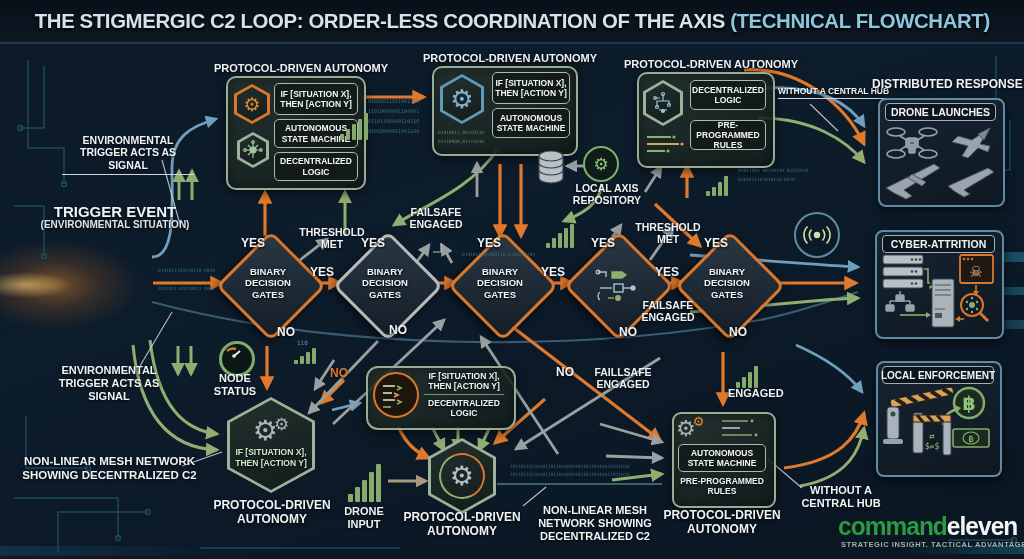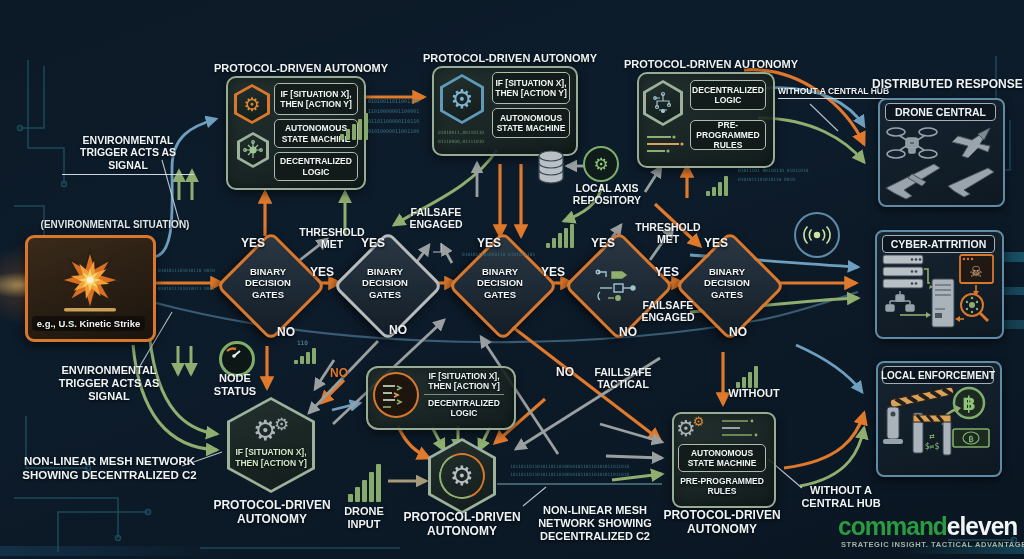--- a/index.html
+++ b/index.html
@@ -60,20 +60,23 @@
 <div class="stage">
 
   <div class="glow" style="left:-30px;top:240px;width:170px;height:90px;background:radial-gradient(closest-side,rgba(245,150,50,.45),rgba(230,120,40,.18),transparent);"></div>
   <div class="glow" style="left:-20px;top:272px;width:90px;height:26px;background:radial-gradient(closest-side,rgba(255,210,120,.6),transparent);"></div>
   <div class="glow" style="left:930px;top:252px;width:94px;height:10px;background:linear-gradient(90deg,transparent,rgba(45,165,195,.4));"></div>
   <div class="glow" style="left:945px;top:287px;width:79px;height:8px;background:linear-gradient(90deg,transparent,rgba(45,165,195,.35));"></div>
   <div class="glow" style="left:925px;top:320px;width:99px;height:9px;background:linear-gradient(90deg,transparent,rgba(45,165,195,.3));"></div>
   <div class="glow" style="left:900px;top:545px;width:124px;height:9px;background:linear-gradient(90deg,transparent,rgba(45,165,195,.3));"></div>
   <div class="glow" style="left:0;top:546px;width:220px;height:10px;background:linear-gradient(90deg,rgba(30,90,130,.35),transparent);"></div>
 
+  <div class="title-bar">
+    <div class="title-text"><span>THE STIGMERGIC C2 LOOP: ORDER-LESS COORDINATION OF THE AXIS </span><span class="title-suffix">(TECHNICAL FLOWCHART)</span></div>
+  </div>
 
   <svg class="abs" style="left:0;top:0;" width="1024" height="559" viewBox="0 0 1024 559">
     <defs>
       <marker id="mO" viewBox="0 0 10 10" refX="8" refY="5" markerWidth="4.6" markerHeight="4.6" orient="auto">
           <path d="M0 0L10 5L0 10z" fill="#e0792c"></path>
         </marker>
       <marker id="mG" viewBox="0 0 10 10" refX="8" refY="5" markerWidth="4.6" markerHeight="4.6" orient="auto">
           <path d="M0 0L10 5L0 10z" fill="#8fae6f"></path>
         </marker>
       <marker id="mB" viewBox="0 0 10 10" refX="8" refY="5" markerWidth="4.6" markerHeight="4.6" orient="auto">
@@ -192,32 +195,23 @@
       <path d="M182 466 L222 452"></path>
       <path d="M523 506 L546 487"></path>
       <path d="M768 459 L802 488"></path>
       <path d="M810 104 L838 131"></path>
       <path d="M433 252 H441 V243"></path>
     </g>
   </svg>
 
   <div class="lbl" style="left:62px;top:134px;width:132px;font-size:10.5px;border-bottom:1.5px solid #cfd8dd;padding-bottom:3px;">ENVIRONMENTAL TRIGGER ACTS AS SIGNAL</div>
 
+  <div class="lbl" style="left:30px;top:203px;width:170px;font-size:15px;">TRIGGER EVENT</div>
   <div class="lbl" style="left:30px;top:219px;width:170px;font-size:10px;font-weight:bold;color:#dbe4e9;">(ENVIRONMENTAL SITUATION)</div>
 
-  <div class="abs" style="left:25px;top:235px;width:125px;height:101px;border:3px solid #d9772c;border-radius:9px;background:linear-gradient(160deg,#3a2a1a,#1b140d);box-shadow:0 4px 12px rgba(0,0,0,.6);">
-    <svg style="position:absolute;left:24px;top:2px;" width="76" height="76" viewBox="-38 -38 76 76">
-      <polygon points="30,0 12,5 21.2,21.2 5,12 0,30 -5,12 -21.2,21.2 -12,5 -30,0 -12,-5 -21.2,-21.2 -5,-12 0,-30 5,-12 21.2,-21.2 12,-5" fill="#d96f22" stroke="#2b2015" stroke-width="2" transform="translate(0,2)"></polygon>
-      <polygon points="19.5,0 7.8,3.3 13.8,13.8 3.3,7.8 0,19.5 -3.3,7.8 -13.8,13.8 -7.8,3.3 -19.5,0 -7.8,-3.3 -13.8,-13.8 -3.3,-7.8 0,-19.5 3.3,-7.8 13.8,-13.8 7.8,-3.3" fill="#f2a138" transform="translate(0,2) rotate(12)"></polygon>
-      <polygon points="11,0 4.4,1.9 7.8,7.8 1.9,4.4 0,11 -1.9,4.4 -7.8,7.8 -4.4,1.9 -11,0 -4.4,-1.9 -7.8,-7.8 -1.9,-4.4 0,-11 1.9,-4.4 7.8,-7.8 4.4,-1.9" fill="#f8d36a" transform="translate(0,2)"></polygon>
-      <circle cx="0" cy="2" r="3.4" fill="#fdf2cf"></circle>
-      <rect x="-26" y="30" width="52" height="3.4" rx="1.6" fill="#caa05a"></rect>
-    </svg>
-    <div class="lbl" style="left:4px;top:78px;width:113px;font-size:9.5px;background:rgba(16,12,8,.78);border-radius:4px;padding:2px 0;">e.g., U.S. Kinetic Strike</div>
-  </div>
 
   <div class="lbl" style="left:44px;top:364px;width:130px;font-size:11px;">ENVIRONMENTAL TRIGGER ACTS AS SIGNAL</div>
   <div class="lbl" style="left:22px;top:455px;width:175px;font-size:11.5px;">NON-LINEAR MESH NETWORK SHOWING DECENTRALIZED C2</div>
 
   <div class="bin" style="left:158px;top:268px;font-size:4.5px;">0101011101010110 0010</div>
   <div class="bin" style="left:158px;top:286px;font-size:4.5px;">0101011101010011 0001</div>
 
   <div class="lbl" style="left:214px;top:62px;width:160px;font-size:11px;white-space:nowrap;">PROTOCOL-DRIVEN AUTONOMY</div>
   <div class="panel" style="left:226px;top:76px;width:136px;height:110px;"></div>
   <div class="hex" style="left:234px;top:84px;width:36px;height:40px;">
@@ -327,21 +321,21 @@
   <div class="yn" style="left:381px;top:323px;">NO</div>
   <div class="yn" style="left:548px;top:365px;">NO</div>
   <div class="yn" style="left:611px;top:325px;">NO</div>
   <div class="yn" style="left:721px;top:325px;">NO</div>
   <div class="yn" style="left:322px;top:366px;color:#e0792c;">NO</div>
 
   <div class="lbl" style="left:296px;top:226px;width:72px;font-size:10.5px;">THRESHOLD MET</div>
   <div class="lbl" style="left:632px;top:221px;width:72px;font-size:10.5px;">THRESHOLD MET</div>
   <div class="lbl" style="left:401px;top:206px;width:70px;font-size:10.5px;">FAILSAFE ENGAGED</div>
   <div class="lbl" style="left:632px;top:299px;width:72px;font-size:10.5px;">FAILSAFE ENGAGED</div>
-  <div class="lbl" style="left:584px;top:366px;width:78px;font-size:10.5px;">FAILLSAFE TACTICAL</div>
+  <div class="lbl" style="left:584px;top:366px;width:78px;font-size:10.5px;">FAILLSAFE ENGAGED</div>
 
   <svg class="abs" style="left:536px;top:148px;" width="30" height="38" viewBox="0 0 30 38">
     <g fill="#b9c0c6" stroke="#3a4750" stroke-width="1.2">
       <path d="M3 8 v22 a12 5 0 0 0 24 0 V8 z"></path>
       <ellipse cx="15" cy="8" rx="12" ry="5"></ellipse>
       <path d="M3 15 a12 5 0 0 0 24 0 M3 22 a12 5 0 0 0 24 0" fill="none"></path>
     </g>
   </svg>
   <div class="abs" style="left:583px;top:146px;width:32px;height:32px;border:2.5px solid #7fae6b;border-radius:50%;background:rgba(18,28,24,.85);display:flex;align-items:center;justify-content:center;">
     <span class="gear" style="font-size:17px;color:#8fc379;">⚙</span>
@@ -394,21 +388,21 @@
       <span style="height:30px;width:5px"></span>
       <span style="height:38px;width:5px"></span>
     </div>
   <div class="lbl" style="left:336px;top:505px;width:56px;font-size:11px;">DRONE INPUT</div>
   <div class="bars" style="left:736px;top:366px;height:22px;">
       <span style="height:6px"></span>
       <span style="height:11px"></span>
       <span style="height:16px"></span>
       <span style="height:22px"></span>
     </div>
-  <div class="lbl" style="left:728px;top:387px;width:52px;font-size:11px;">WITHOUT</div>
+  <div class="lbl" style="left:728px;top:387px;width:52px;font-size:11px;">ENGAGED</div>
   <div class="bars" style="left:706px;top:176px;height:20px;">
       <span style="height:5px"></span>
       <span style="height:9px"></span>
       <span style="height:14px"></span>
       <span style="height:20px"></span>
     </div>
 
   <div class="bin" style="left:368px;top:98px;font-size:5px;">01010011011001110</div>
   <div class="bin" style="left:368px;top:108px;font-size:5px;">11010000001100001</div>
   <div class="bin" style="left:368px;top:118px;font-size:5px;">01101100000110110</div>
@@ -474,21 +468,21 @@
   <div class="pill" style="left:678px;top:444px;width:88px;height:28px;">AUTONOMOUS STATE MACHINE</div>
   <div class="lbl" style="left:676px;top:476px;width:92px;font-size:8.5px;">PRE-PROGRAMMED RULES</div>
   <div class="lbl" style="left:660px;top:508px;width:124px;font-size:12px;">PROTOCOL-DRIVEN AUTONOMY</div>
 
   <div class="lbl" style="left:798px;top:484px;width:86px;font-size:11px;">WITHOUT A CENTRAL HUB</div>
 
   <div class="lbl" style="left:778px;top:86px;width:110px;font-size:8.5px;border-bottom:1px solid #cfd8dd;padding-bottom:2px;white-space:nowrap;">WITHOUT A CENTRAL HUB</div>
   <div class="lbl" style="left:872px;top:77px;width:132px;font-size:12px;white-space:nowrap;">DISTRIBUTED RESPONSE</div>
 
   <div class="rbox" style="left:878px;top:98px;width:123px;height:105px;"></div>
-  <div class="rtitle" style="left:885px;top:103px;width:109px;height:16px;font-size:10.5px;">DRONE CENTRAL</div>
+  <div class="rtitle" style="left:885px;top:103px;width:109px;height:16px;font-size:10.5px;">DRONE LAUNCHES</div>
   <svg class="abs" style="left:884px;top:124px;" width="56" height="40" viewBox="0 0 56 40">
     <g stroke="#97a2aa" stroke-width="1.6" fill="none">
       <ellipse cx="12" cy="8" rx="9" ry="4"></ellipse>
         <ellipse cx="44" cy="8" rx="9" ry="4"></ellipse>
         <ellipse cx="12" cy="30" rx="9" ry="4"></ellipse>
         <ellipse cx="44" cy="30" rx="9" ry="4"></ellipse>
       <path d="M16 12 L24 17 M40 12 L32 17 M16 26 L24 21 M40 26 L32 21"></path>
       <rect x="22" y="14" width="12" height="10" rx="3" fill="#8e99a2"></rect>
       <ellipse cx="28" cy="19" rx="3" ry="2" fill="#5a646c"></ellipse>
       <rect x="25" y="24" width="6" height="5" rx="1" fill="#8e99a2"></rect>

